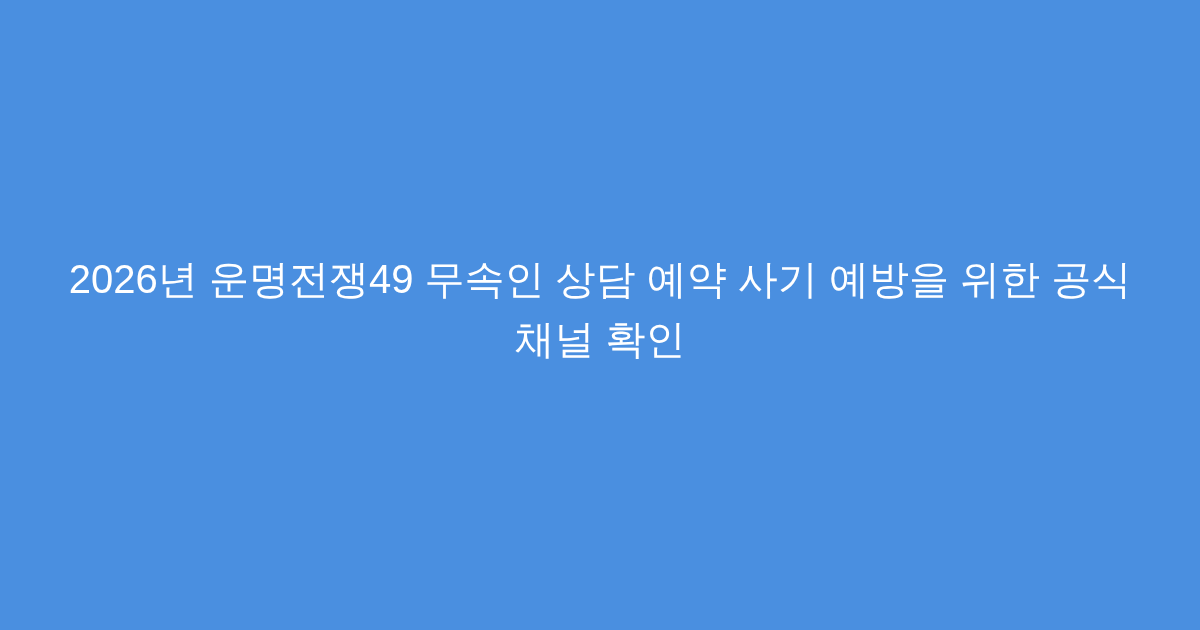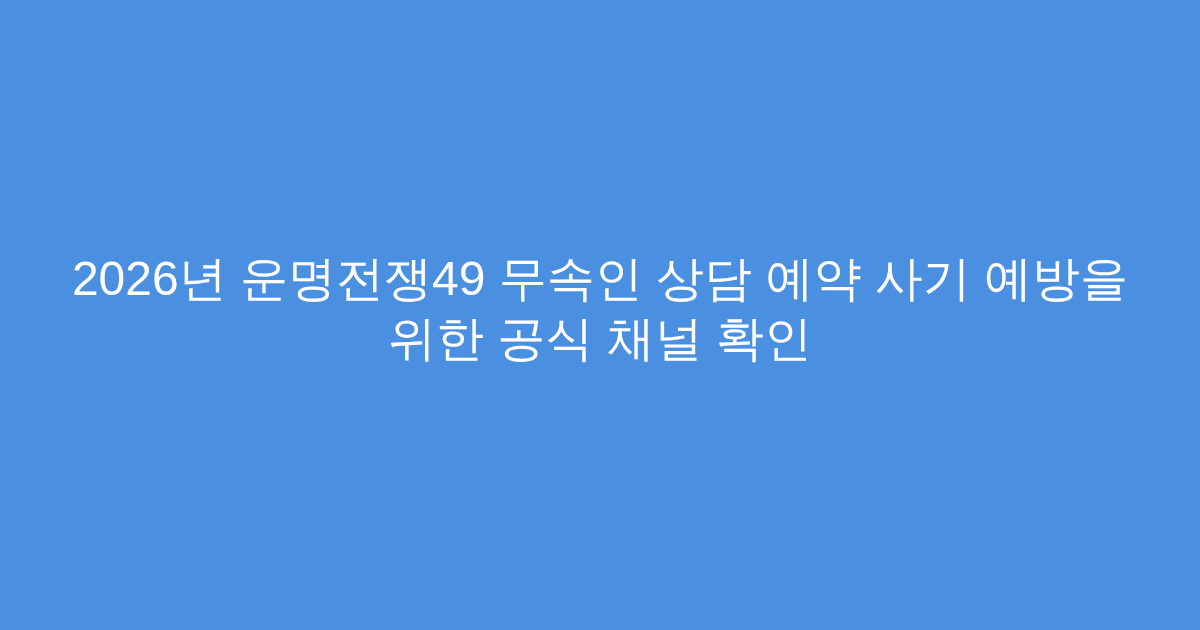--- a/index.html
+++ b/index.html
@@ -25,21 +25,21 @@
     background-color: #4A8FE0; 
   }
 
   #og-title {
     width: 1094px;
     margin: 12px;
     padding: 0;
     text-align: center;
     color: #FFFFFF; 
     font-family: "Liberation Sans", "DejaVu Sans", sans-serif;
-    font-size: 48px;
+    font-size: 40px;
     line-height: 60px;
     font-weight: 400;
     letter-spacing: 0px;
     word-break: keep-all;
     white-space: normal;
     
     transform: translateY(-6px);
   }
 </style>
 </head>

